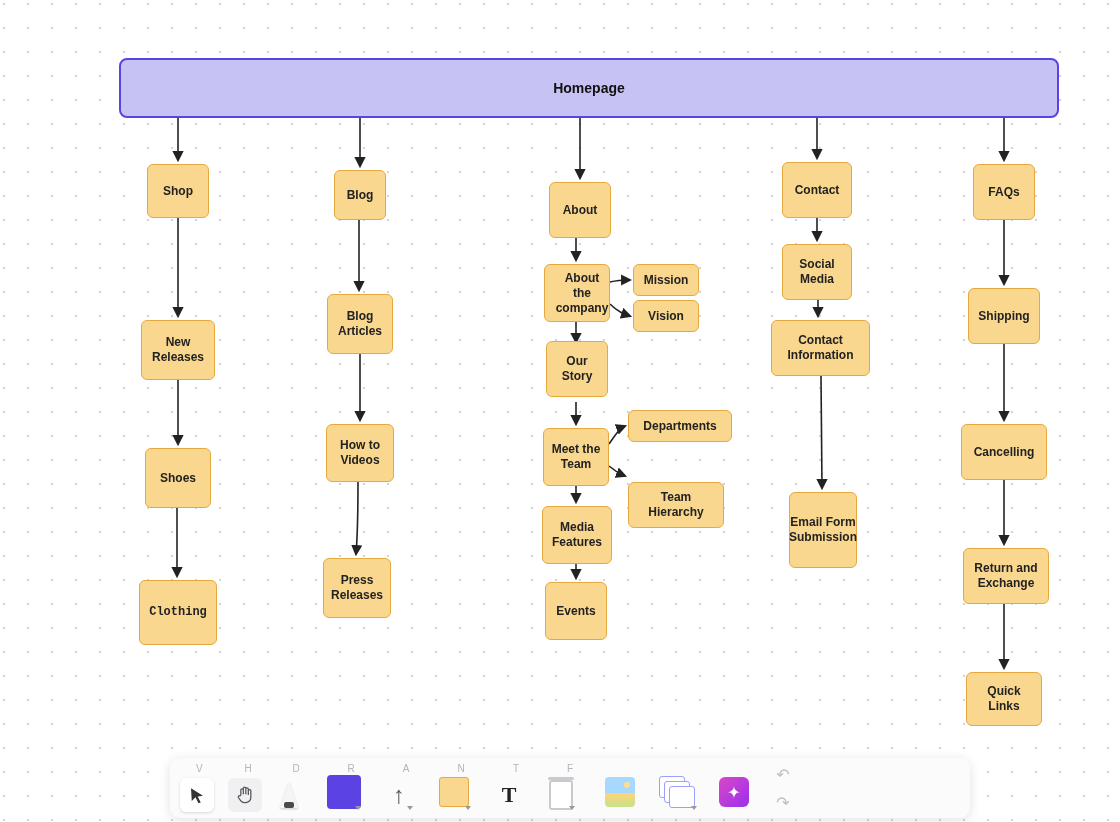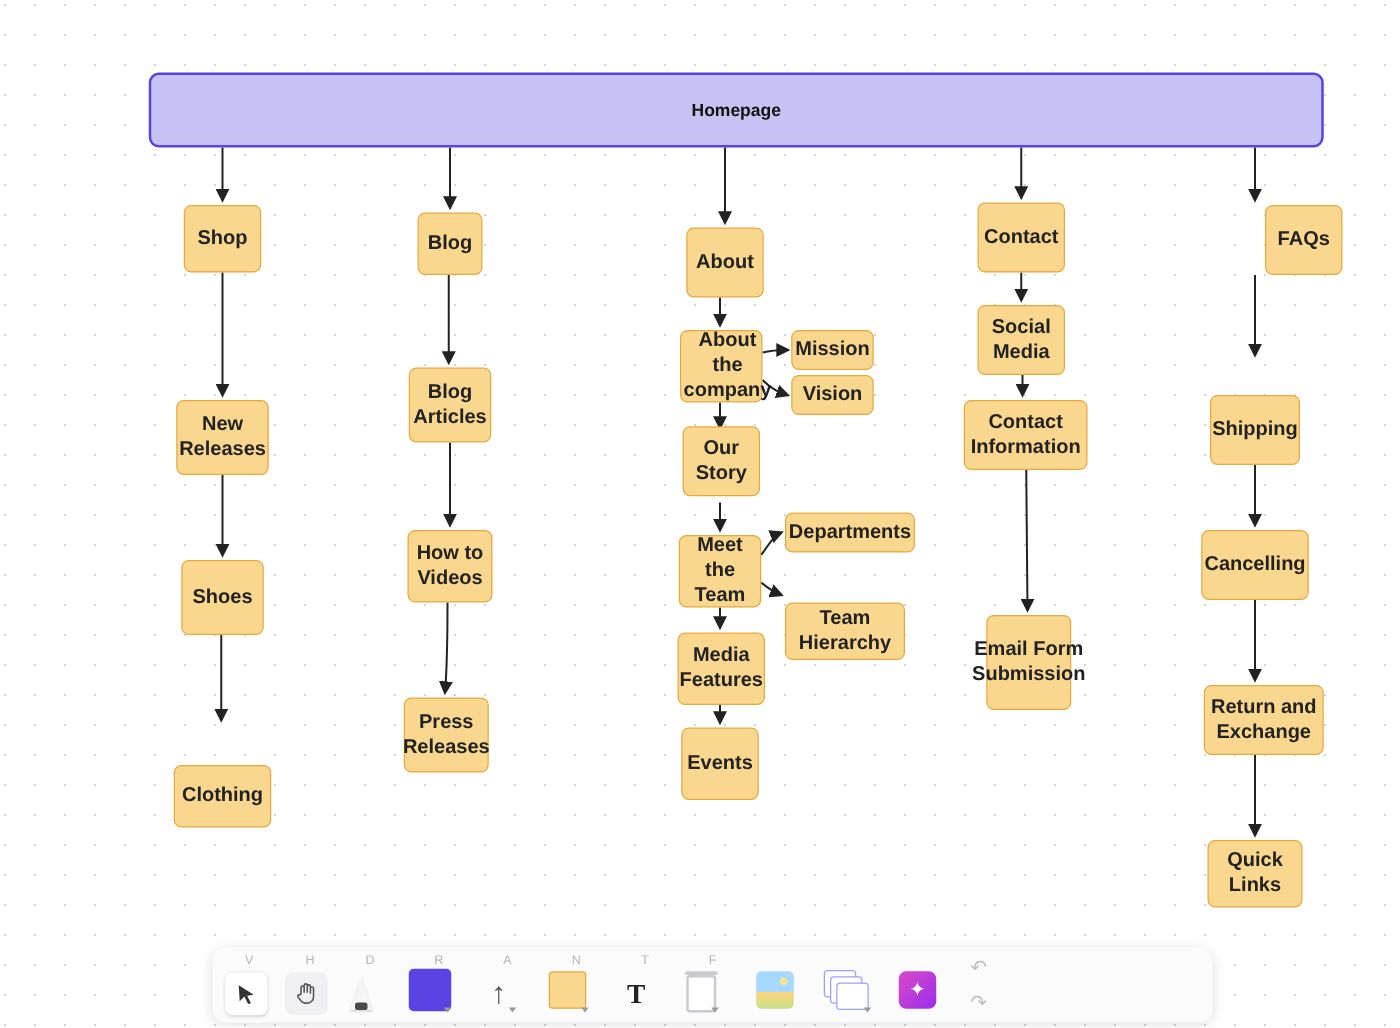--- a/index.html
+++ b/index.html
@@ -26,21 +26,21 @@
   }
   .node {
     position: absolute;
     background: #fad78e;
     border: 1.5px solid #e6a93f;
     border-radius: 6px;
     display: flex;
     align-items: center;
     justify-content: center;
     text-align: center;
-    font-size: 16px;
+    font-size: 12px;
     font-weight: 600;
     color: #222;
     padding: 4px;
     line-height: 1.25;
   }
   svg.connectors {
     position: absolute;
     top: 0; left: 0;
     width: 1120px; height: 822px;
     pointer-events: none;
@@ -203,21 +203,21 @@
 
 <div class="node" style="left:147px;top:164px;width:62px;height:54px;">
     <span>Shop</span>
   </div>
 <div class="node" style="left:141px;top:320px;width:74px;height:60px;">
     <span>New Releases</span>
   </div>
 <div class="node" style="left:145px;top:448px;width:66px;height:60px;">
     <span>Shoes</span>
   </div>
-<div class="node" style="left:139px;top:612px;width:78px;height:50px;">
+<div class="node" style="left:139px;top:580px;width:78px;height:65px;font-family:Liberation Mono, monospace;">
     <span>Clothing</span>
   </div>
 
 <div class="node" style="left:334px;top:170px;width:52px;height:50px;">
     <span>Blog</span>
   </div>
 <div class="node" style="left:327px;top:294px;width:66px;height:60px;">
     <span>Blog Articles</span>
   </div>
 <div class="node" style="left:326px;top:424px;width:68px;height:58px;">
@@ -264,30 +264,30 @@
 <div class="node" style="left:782px;top:244px;width:70px;height:56px;">
     <span>Social Media</span>
   </div>
 <div class="node" style="left:771px;top:320px;width:99px;height:56px;">
     <span>Contact Information</span>
   </div>
 <div class="node" style="left:789px;top:492px;width:68px;height:76px;">
     <span>Email Form Submission</span>
   </div>
 
-<div class="node" style="left:973px;top:164px;width:62px;height:56px;margin-left:39px;">
+<div class="node" style="left:973px;top:164px;width:62px;height:56px;">
     <span>FAQs</span>
   </div>
-<div class="node" style="left:968px;top:288px;width:72px;height:56px;margin-top:28px;">
+<div class="node" style="left:968px;top:288px;width:72px;height:56px;">
     <span>Shipping</span>
   </div>
 <div class="node" style="left:961px;top:424px;width:86px;height:56px;">
     <span>Cancelling</span>
   </div>
-<div class="node" style="left:963px;top:548px;width:96px;height:56px;">
+<div class="node" style="left:963px;top:548px;width:86px;height:56px;">
     <span>Return and Exchange</span>
   </div>
 <div class="node" style="left:966px;top:672px;width:76px;height:54px;">
     <span>Quick Links</span>
   </div>
 
 <div class="toolbar">
 
   <div class="group" style="width:46px">
     <span class="shortcut" style="left:18px;transform:none;">V</span>

